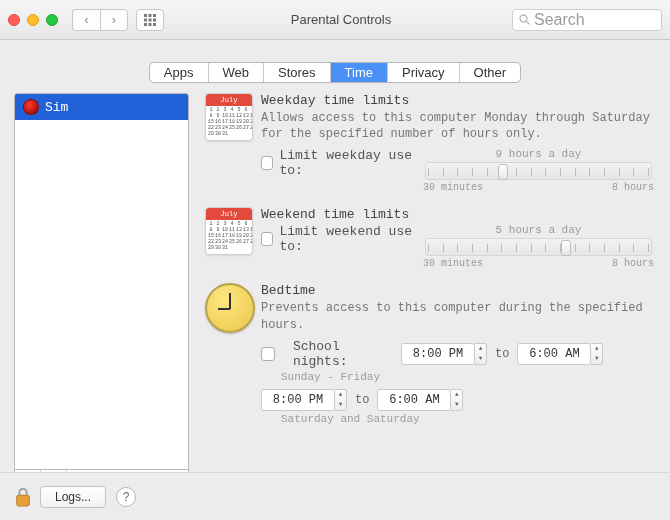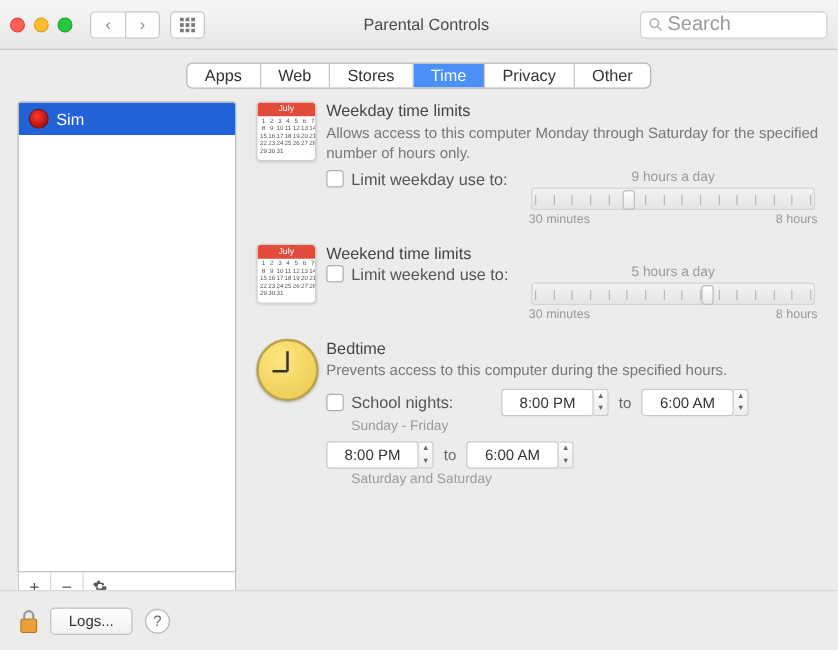--- a/index.html
+++ b/index.html
@@ -42,48 +42,48 @@
     display:flex; align-items:center; justify-content:center; font-size:12px;
   }
   .title { position:absolute; left:12px; right:0; text-align:center; font-size:13px; color:#4A4A4A; pointer-events:none;}
   .search {
     margin-left:auto; width:150px; height:22px; background:#FFF;
     border:1px solid #CFCFCF; border-radius:4px; display:flex;
     align-items:center; padding:0 6px; color:#9B9B9B; font-size:16px;
   }
   .search svg { margin-right:4px; opacity:.6;}
   
-  .tabbar { display:flex; justify-content:center; margin-top:10px;border-radius:10px;}
+  .tabbar { display:flex; justify-content:center; margin-top:22px;border-radius:10px;}
   .tabs { display:flex; border:1px solid #B7B7B7; border-radius:5px; overflow:hidden; background:#FFF;}
   .tab { padding:2px 14px; font-size:13px; border-right:1px solid #C7C7C7;}
   .tab:last-child { border-right:none;}
   .tab.active { background:#4A90F7; color:#FFF;}
   
-  .main { display:flex; padding:10px 14px 0 14px; height:410px;}
+  .main { display:flex; padding:10px 14px 0 14px; height:410px;font-family:Liberation Mono, monospace;}
   .sidebar { width:175px; display:flex; flex-direction:column;}
   .userlist {
     flex:1; background:#FFF; border:1px solid #B9B9B9; border-radius:3px 3px 0 0;
     overflow:hidden;
   }
   .user-row {
     background:#2162D8; color:#FFF; padding:5px 8px; display:flex; align-items:center; gap:6px;
     font-size:13px;
   }
   .avatar { width:16px; height:16px; border-radius:50%; background:radial-gradient(circle at 40% 35%, #ff3b2f, #8b0000); border:1px solid rgba(0,0,0,.3);}
   .sidebar-btns { display:flex; border:1px solid #B9B9B9; border-top:none; border-radius:0 0 3px 3px; background:#FFF;}
   .sb-btn { width:26px; height:22px; border-right:1px solid #D8D8D8; display:flex; align-items:center; justify-content:center; font-size:14px; color:#555;}
   .sb-btn:last-child { border-right:none;}
   
   .content { flex:1; padding-left:16px; overflow:hidden;}
   .section { display:flex; margin-bottom:14px;}
   .section .icon-col { width:56px; flex-shrink:0;}
   .section .text-col { flex:1;}
   .sec-title { font-size:13px; font-weight:500; color:#444; margin-bottom:2px;}
   .sec-desc { font-size:12px; color:#777; line-height:1.35; margin-bottom:6px;}
-  .cb-row { display:flex; align-items:flex-start; gap:6px; font-size:13px; color:#555;}
+  .cb-row { display:flex; align-items:center; gap:6px; font-size:13px; color:#555;}
   .cb { width:14px; height:14px; border:1px solid #AFAFAF; border-radius:3px; background:#FFF;}
   .limit-row { display:flex; align-items:flex-start;}
   .limit-label { flex:0 0 160px;}
   .slider-block { flex:1; text-align:center; font-size:11px; color:#9A9A9A;}
   .slider-caption { margin-bottom:2px;}
   .slider {
     position:relative; height:18px; margin:0 4px;
     background:linear-gradient(#F2F2F2,#E6E6E6);
     border:1px solid #D5D5D5; border-radius:3px;
   }
@@ -102,21 +102,21 @@
   .cal .month { background:#E24A3B; color:#FFF; text-align:center; font-size:7px; padding:2px 0;}
   .cal .grid { display:grid; grid-template-columns:repeat(7,1fr); padding:2px; gap:1px;}
   .cal .grid span { text-align:center; color:#555; font-size:5px; line-height:5px;}
   
   .clock { width:50px; height:50px; border-radius:50%; background:radial-gradient(circle at 38% 30%, #FFE680, #E8C74C); border:2px solid #B9A24A; position:relative; box-shadow:0 1px 2px rgba(0,0,0,.25);}
   .clock::before, .clock::after { content:""; position:absolute; background:#333; left:50%; top:50%; transform-origin:left center;}
   .clock::before { width:16px; height:2px; transform:rotate(-90deg);}
   .clock::after { width:12px; height:2px; transform:rotate(180deg);}
   
   .bed-row { display:flex; align-items:center; margin-top:6px;}
-  .bed-label { flex:0 0 140px; display:flex; align-items:center; gap:6px; font-size:13px; color:#555;}
+  .bed-label { flex:0 0 140px; display:flex; align-items:center; gap:18px; font-size:13px; color:#555;}
   .bed-sub { font-size:11px; color:#9C9C9C; margin-left:20px; margin-top:2px;}
   .time-field {
     width:74px; height:22px; border:1px solid #C9C9C9; border-radius:3px;
     background:#FFF; display:flex; align-items:center; justify-content:center;
     font-size:12px; position:relative; color:#333;
   }
   .stepper { width:12px; height:22px; border:1px solid #C9C9C9; border-left:none; border-radius:0 3px 3px 0; background:linear-gradient(#FDFDFD,#EDEDED); font-size:6px; display:flex; flex-direction:column; justify-content:space-around; align-items:center; color:#666;}
   .time-combo { display:flex;}
   .to-label { margin:0 8px; font-size:12px; color:#666;}
   

